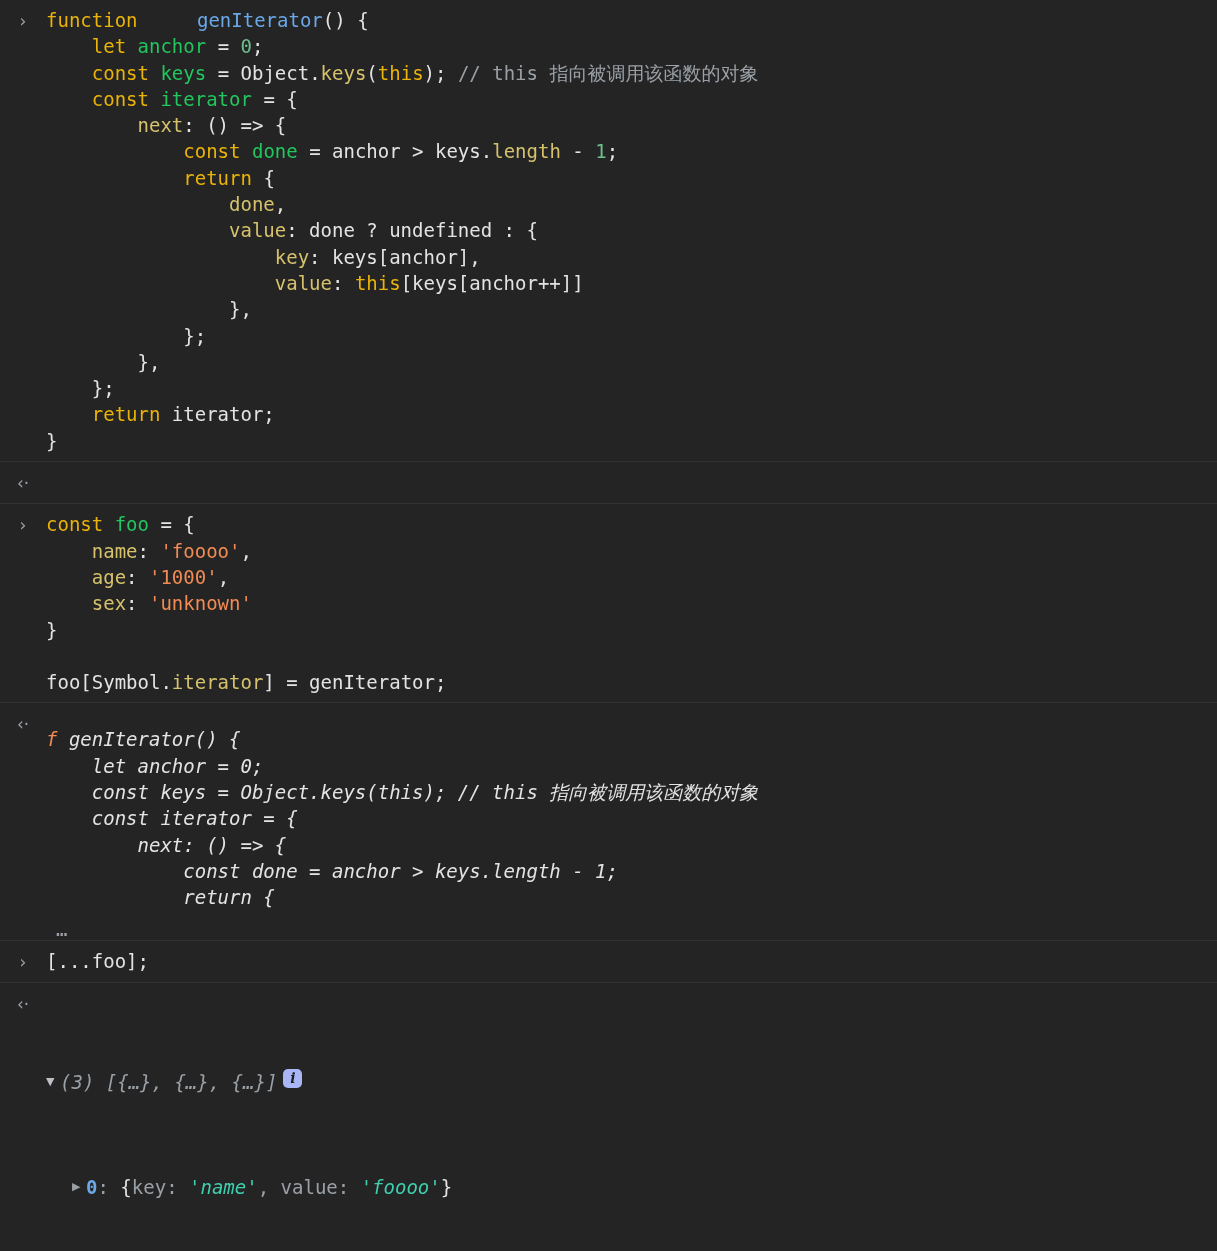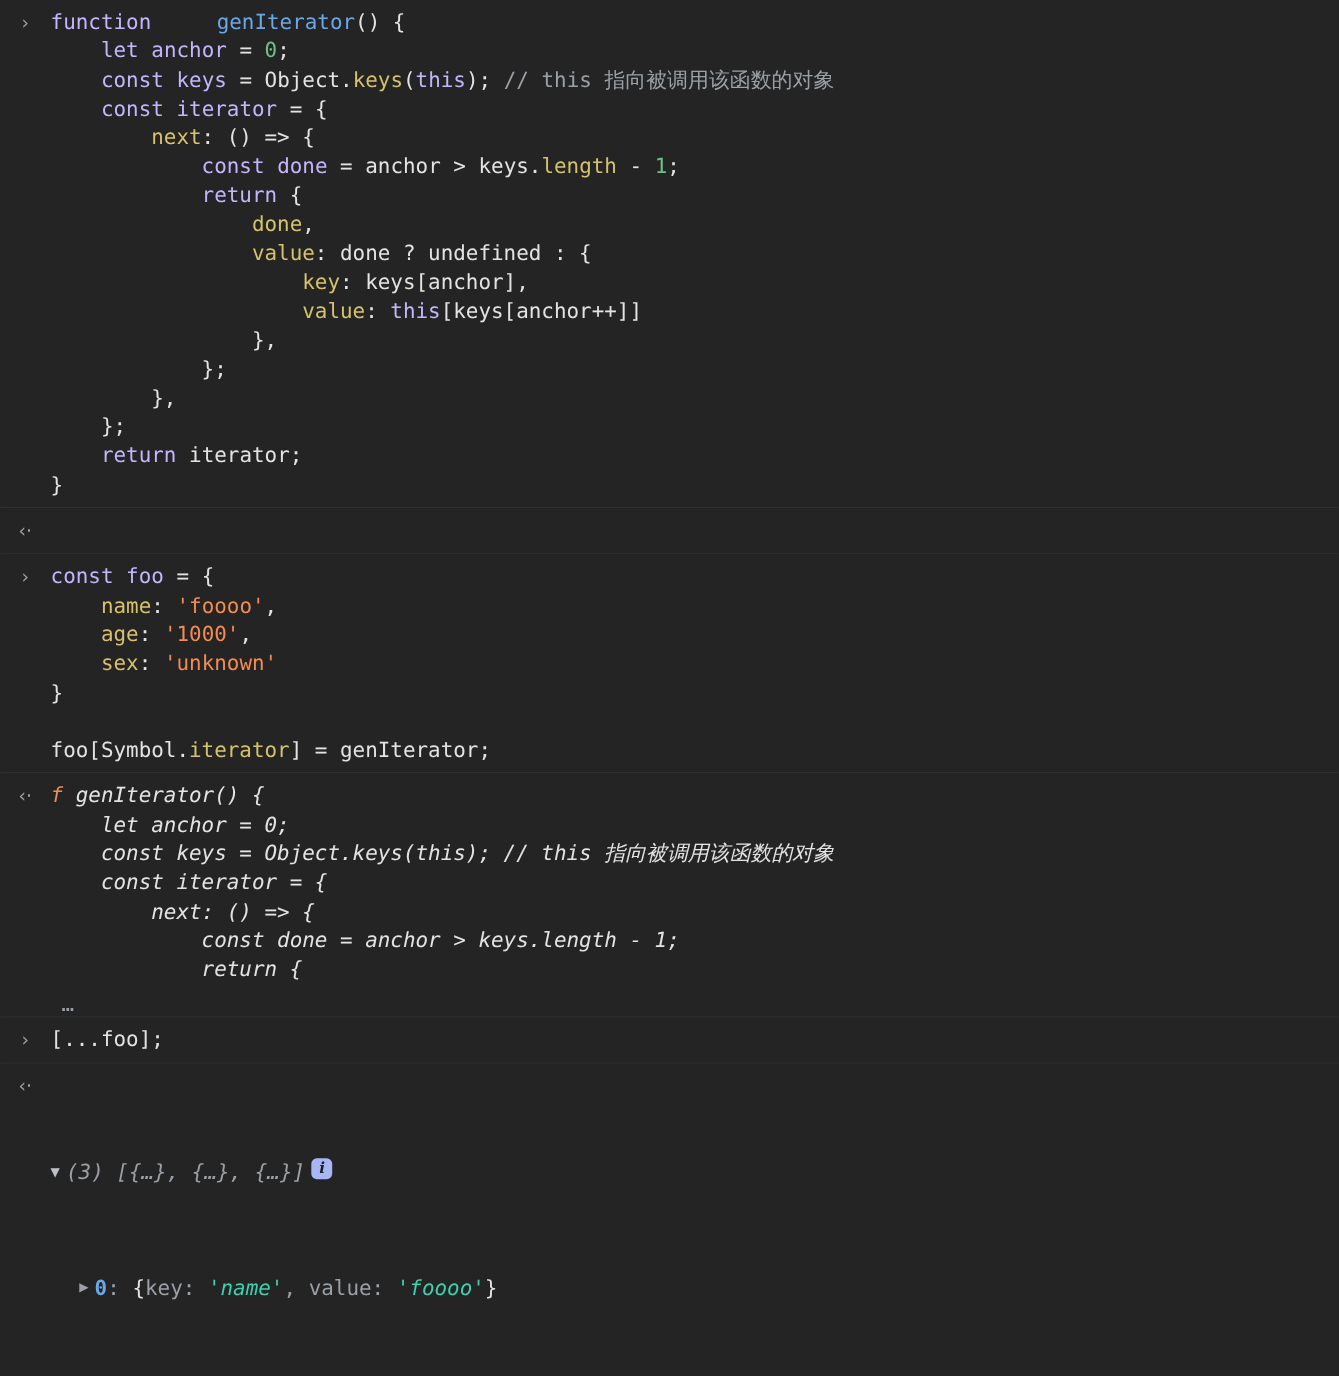--- a/index.html
+++ b/index.html
@@ -73,35 +73,36 @@
     flex: 1 1 auto;
     white-space: pre;
     min-width: 0;
     font-family: "DejaVu Sans Mono", "Liberation Mono", monospace;
     font-size: 19px;
     line-height: 26.3px;
     letter-spacing: 0px;
   }
 
   
-  .kw   { color: #c4b5fd; }           
+  .kw   { color: #eab308; }           
   .fn   { color: #6aa8e8; margin-left: 48px; }           
-  .var  { color: #c4b5fd; }           
+  .var  { color: #22c55e; }           
   .prop { color: #d6c26c; }           
   .num  { color: #6ec08d; }           
   .str  { color: #f28b54; }           
   .plain{ color: #e3e3e3; }           
   .cmt  { color: #9aa0a6; }
 
   
   .undef { color: #9aa0a6; }
   .fnpreview {
     font-style: italic;
     color: #e3e3e3;
     white-space: pre;
+    margin-top: 16px;
   }
   .fnpreview .fmark { color: #f28b54; font-style: italic; }
   .ellipsis {
     color: #9aa0a6;
     padding-left: 56px;
     font-size: 19px;
     letter-spacing: 1px;
     line-height: 22px;
   }
 

